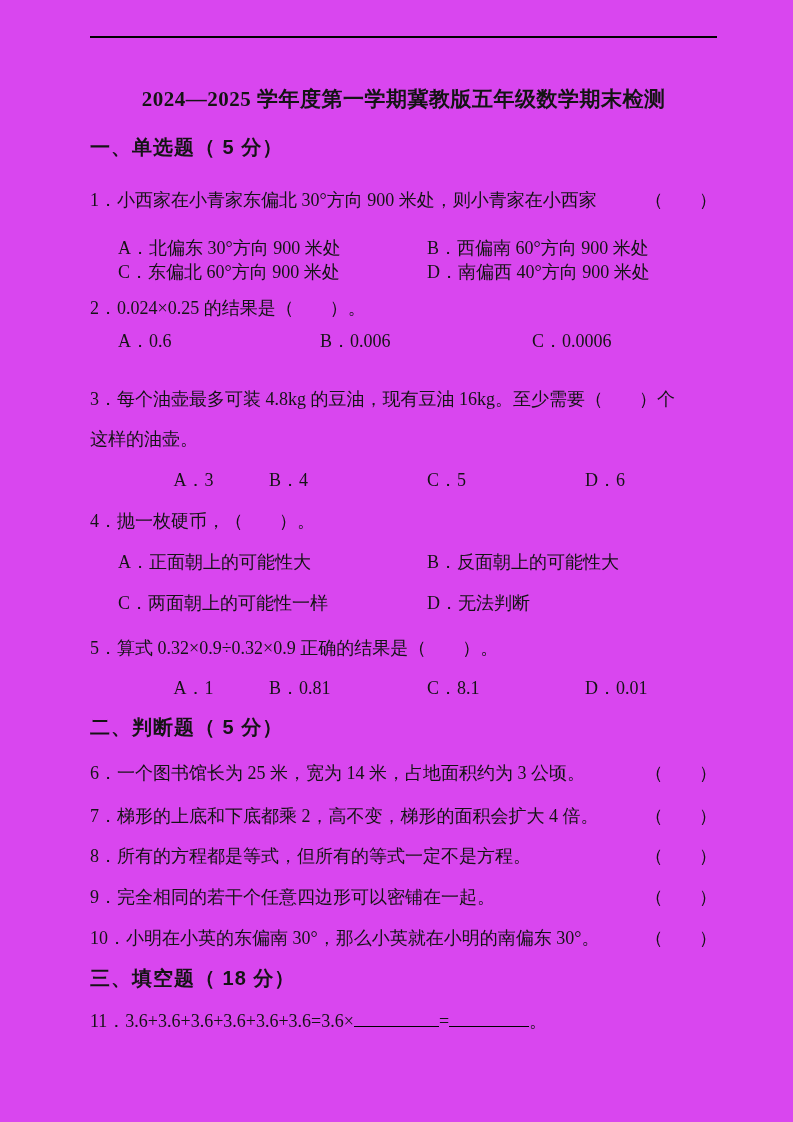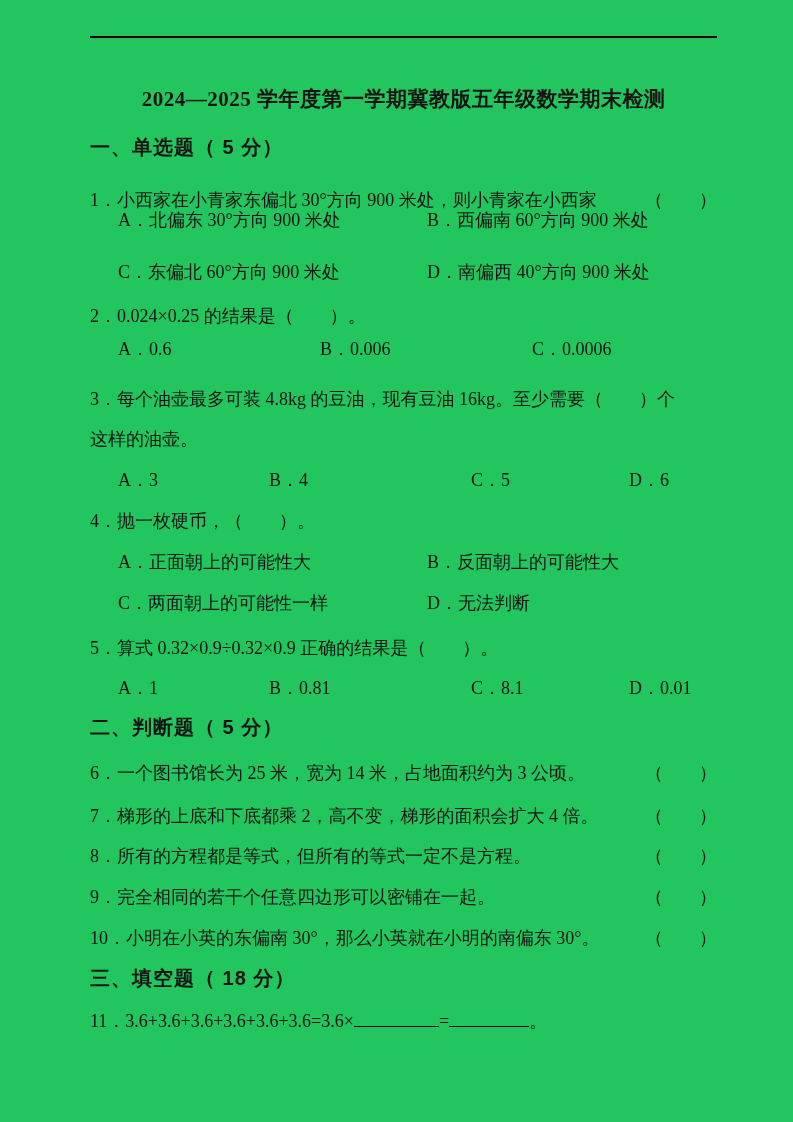--- a/index.html
+++ b/index.html
@@ -4,21 +4,21 @@
 <style>
   html, body {
     margin: 0;
     padding: 0;
     background: #ffffff;
   }
   .page {
     position: relative;
     width: 793px;
     height: 1122px;
-    background: #22c55e;
+    background: #d946ef;
     font-family: "Liberation Serif", "DejaVu Serif", serif;
     color: #141414;
     font-size: 18px;
     overflow: hidden;
   }
   .rule {
     position: absolute;
     top: 36px;
     left: 90px;
     width: 627px;
@@ -54,23 +54,23 @@
     left: 118px;
     width: 599px;
     height: 40px;
     line-height: 40px;
     display: flex;
     white-space: nowrap;
   }
   .opt-row .c2 { width: 309px; flex: none; }
   .opt-row .c3a { width: 202px; flex: none; }
   .opt-row .c3b { width: 212px; flex: none; }
-  .opt-row .c4a { width: 151px; flex: none; }
+  .opt-row .c4a { width: 151px; flex: none; text-align: center; }
   .opt-row .c4b { width: 158px; flex: none; }
-  .opt-row .c4c { width: 158px; flex: none; margin-left: 44px; }
+  .opt-row .c4c { width: 158px; flex: none; }
   .blank {
     display: inline-block;
     width: 85px;
     height: 26px;
     border-bottom: 1.5px solid #000000;
     vertical-align: baseline;
   }
   .blank.short { width: 80px; }
 </style>
 </head>
@@ -81,31 +81,31 @@
   <div class="rule"></div>
 
   <div class="line title-line" style="top:79px">2024—2025 学年度第一学期冀教版五年级数学期末检测</div>
 
   <div class="line section-heading" style="top:127px">一、单选题（ 5 分）</div>
 
   <div class="line q-line" style="top:180px">
     <span>1．小西家在小青家东偏北 30°方向 900 米处，则小青家在小西家</span>
     <span>（　　）</span>
   </div>
-  <div class="opt-row" style="top:200px">
+  <div class="opt-row" style="top:228px">
     <span class="c2">A．北偏东 30°方向 900 米处</span>
     <span>B．西偏南 60°方向 900 米处</span>
   </div>
   <div class="opt-row" style="top:252px">
     <span class="c2">C．东偏北 60°方向 900 米处</span>
     <span>D．南偏西 40°方向 900 米处</span>
   </div>
 
-  <div class="line" style="top:296px">2．0.024×0.25 的结果是（　　）。</div>
-  <div class="opt-row" style="top:329px">
+  <div class="line" style="top:288px">2．0.024×0.25 的结果是（　　）。</div>
+  <div class="opt-row" style="top:321px">
     <span class="c3a">A．0.6</span>
     <span class="c3b">B．0.006</span>
     <span>C．0.0006</span>
   </div>
 
   <div class="line" style="top:379px">3．每个油壶最多可装 4.8kg 的豆油，现有豆油 16kg。至少需要（　　）个</div>
   <div class="line" style="top:419px">这样的油壶。</div>
   <div class="opt-row" style="top:460px">
     <span class="c4a">A．3</span>
     <span class="c4b">B．4</span>

